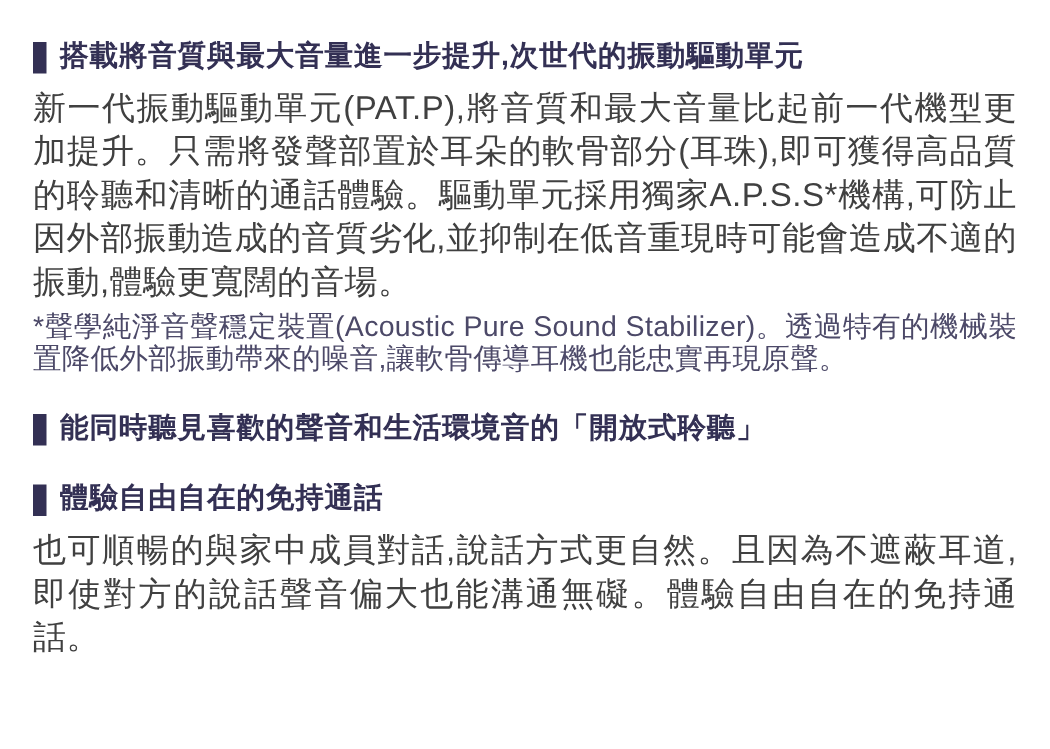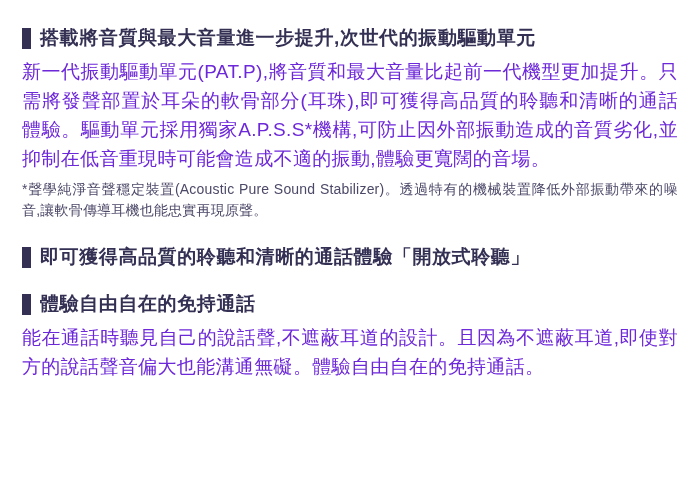--- a/index.html
+++ b/index.html
@@ -36,30 +36,30 @@
     margin: 0;
     font-size: 19px;
     font-weight: bold;
     letter-spacing: 0.6px;
     color: #333054;
     line-height: 22px;
     white-space: nowrap;
   }
   .body-text {
     margin: 0;
-    font-size: 19px;
+    font-size: 22px;
     line-height: 29px;
     letter-spacing: 0.35px;
-    color: #6d28d9;
+    color: #404040;
     text-align: justify;
     text-justify: inter-ideograph;
   }
   .footnote {
     margin: 6px 0 0 0;
-    font-size: 14px;
+    font-size: 19px;
     line-height: 21px;
     letter-spacing: 0.2px;
     color: #4c4968;
     text-align: justify;
     text-justify: inter-ideograph;
   }
 </style>
 </head>
 <body>
 
@@ -70,25 +70,25 @@
       <span class="marker-bar"></span>
       <h2 class="heading">搭載將音質與最大音量進一步提升,次世代的振動驅動單元</h2>
     </div>
     <p class="body-text">新一代振動驅動單元(PAT.P),將音質和最大音量比起前一代機型更加提升。只需將發聲部置於耳朵的軟骨部分(耳珠),即可獲得高品質的聆聽和清晰的通話體驗。驅動單元採用獨家A.P.S.S*機構,可防止因外部振動造成的音質劣化,並抑制在低音重現時可能會造成不適的振動,體驗更寬闊的音場。</p>
     <p class="footnote">*聲學純淨音聲穩定裝置(Acoustic Pure Sound Stabilizer)。透過特有的機械裝置降低外部振動帶來的噪音,讓軟骨傳導耳機也能忠實再現原聲。</p>
   </div>
 
   <div class="section">
     <div class="heading-row">
       <span class="marker-bar"></span>
-      <h2 class="heading">即可獲得高品質的聆聽和清晰的通話體驗「開放式聆聽」</h2>
+      <h2 class="heading">能同時聽見喜歡的聲音和生活環境音的「開放式聆聽」</h2>
     </div>
   </div>
 
   <div class="section">
     <div class="heading-row">
       <span class="marker-bar"></span>
       <h2 class="heading">體驗自由自在的免持通話</h2>
     </div>
-    <p class="body-text">能在通話時聽見自己的說話聲,不遮蔽耳道的設計。且因為不遮蔽耳道,即使對方的說話聲音偏大也能溝通無礙。體驗自由自在的免持通話。</p>
+    <p class="body-text">也可順暢的與家中成員對話,說話方式更自然。且因為不遮蔽耳道,即使對方的說話聲音偏大也能溝通無礙。體驗自由自在的免持通話。</p>
   </div>
 
 </div>
 
 </body></html>

